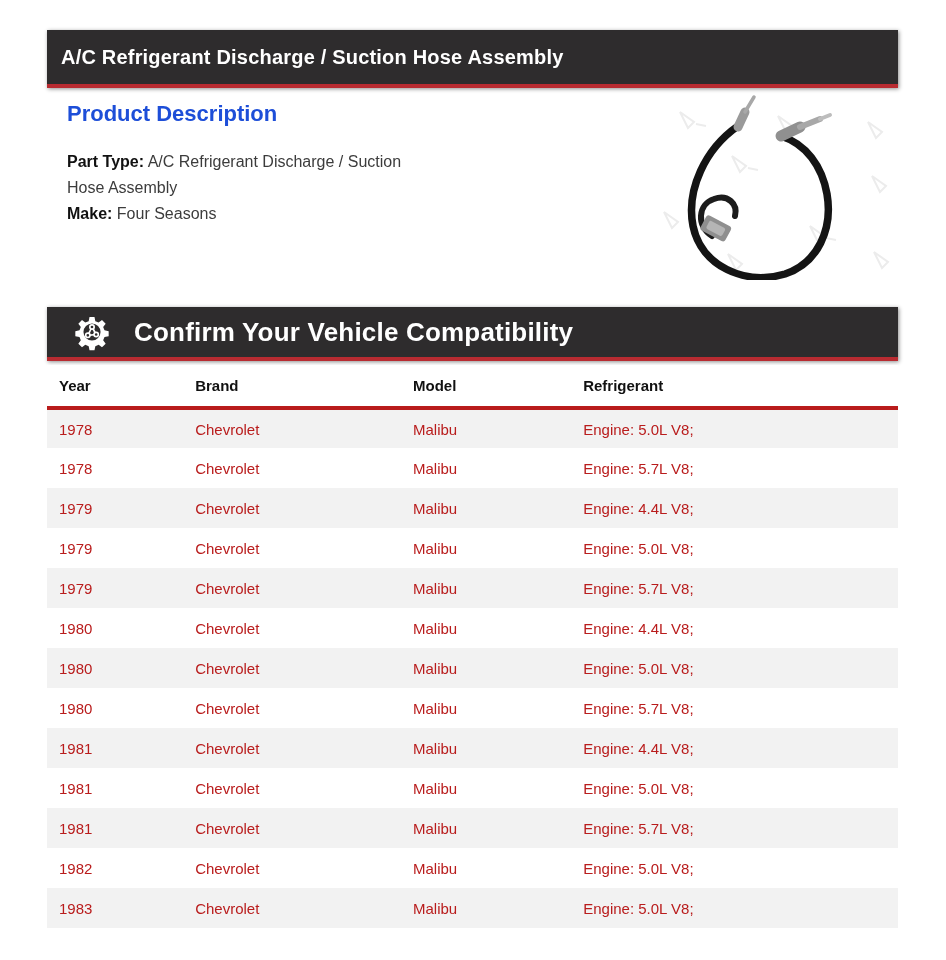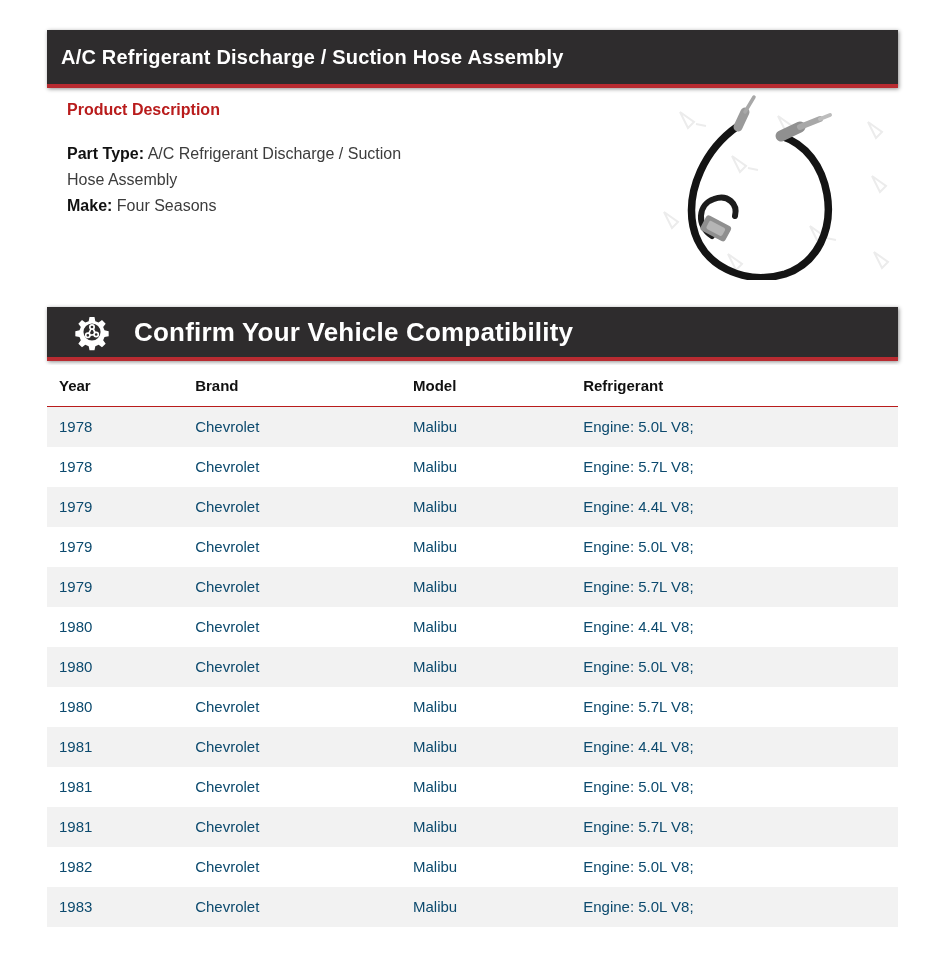--- a/index.html
+++ b/index.html
@@ -56,23 +56,23 @@
     align-items:flex-start;
     min-height:219px;
     padding:0;
   }
   .product-text{
     padding:10px 0 0 20px;
     max-width:420px;
   }
   .product-text h2{
     margin:3px 0 22px 0;
-    font-size:16px;
-    font-weight:bold;
-    color:#b91c1c;
+    font-size:22px;
+    font-weight:bold;
+    color:#1d4ed8;
   }
   .product-meta{
     margin:0;
     font-size:16px;
     line-height:26px;
     color:#3c3c3c;
     max-width:352px;
   }
   .product-meta .b{font-weight:bold;color:#111;}
   .product-image{
@@ -90,25 +90,25 @@
     margin-top:4px;
     table-layout:fixed;
   }
   .compat-table th{
     text-align:left;
     font-size:15px;
     font-weight:bold;
     color:#111;
     padding:12px 12px;
     background:#ffffff;
-    border-bottom:1px solid #b91c1c;
+    border-bottom:4px solid #b91c1c;
   }
   .compat-table td{
     font-size:15px;
-    color:#0c4a6e;
+    color:#b91c1c;
     padding:3px 12px;
     height:40px;
   }
   .compat-table tbody tr:nth-child(odd){background:var(--row-alt);}
   .col-year{width:16%;}
   .col-make{width:25.6%;}
   .col-model{width:20%;}
   .col-app{width:38.4%;}
 </style>
 </head>

